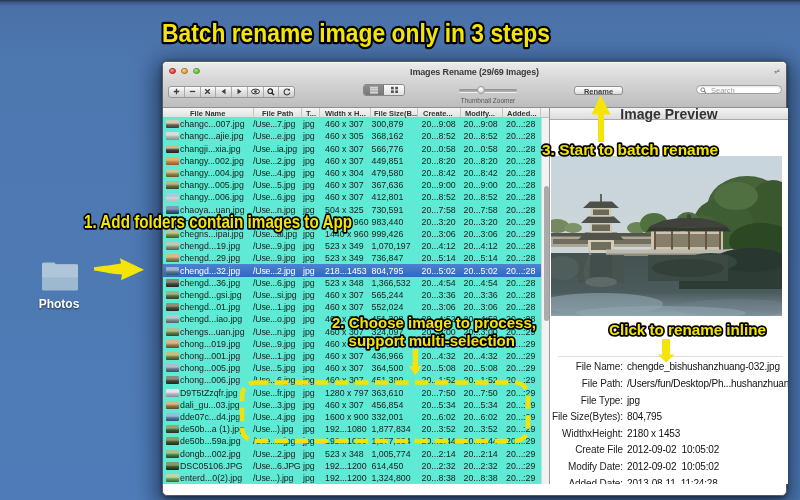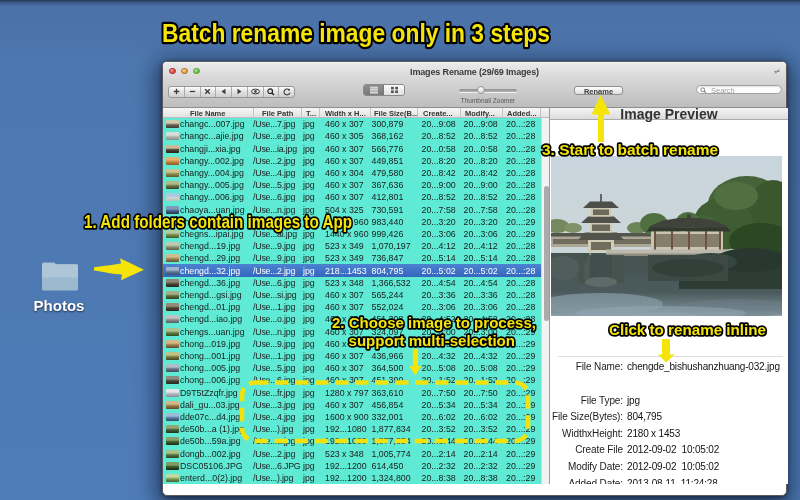--- a/index.html
+++ b/index.html
@@ -53,21 +53,21 @@
 .dsep{position:absolute;left:8px;top:247.5px;width:225px;height:1px;background:#ddd}
 .drow{position:absolute;left:8px;width:100%;height:11px;font-size:10px;white-space:nowrap}
 .dl{position:absolute;right:173px;color:#222;letter-spacing:-0.1px}
 .dv{position:absolute;left:69px;color:#111;letter-spacing:-0.18px}
 
 .status{position:absolute;left:0;top:422px;width:100%;height:13px;border-radius:0 0 4px 4px;
  background:linear-gradient(#ececec,#d2d2d2);border-top:1px solid #9c9c9c;box-shadow:inset 0 1px 0 #fafafa;
  text-align:center;font-size:8px;color:#333;line-height:12px}
 
 .folder{position:absolute;left:40px;top:256px;width:38px;height:36px}
-.flabel{position:absolute;left:14px;top:297px;width:90px;font-size:15px;font-weight:bold;color:#fff;text-align:center;text-shadow:0 1px 2px rgba(0,0,0,.65)}
+.flabel{position:absolute;left:14px;top:297px;width:90px;font-size:12px;font-weight:bold;color:#fff;text-align:center;text-shadow:0 1px 2px rgba(0,0,0,.65)}
 
 .ov{position:absolute;left:0;top:0;width:800px;height:500px;pointer-events:none}
 </style></head>
 <body>
 <div class="window">
   <div class="titlebar">
     <i class="tl r"></i>
       <i class="tl y"></i>
       <i class="tl g"></i>
     <div class="wtitle">Images Rename (29/69 Images)</div>
@@ -583,20 +583,24 @@
       <ellipse cx="12" cy="112" rx="16" ry="12" fill="#515f5d" opacity=".85"></ellipse>
       <ellipse cx="50" cy="148" rx="62" ry="11" fill="#879ca7" opacity=".7"></ellipse>
       <ellipse cx="185" cy="152" rx="62" ry="9" fill="#6e7e87" opacity=".5"></ellipse>
       <ellipse cx="110" cy="157" rx="85" ry="7" fill="#93a8b2" opacity=".55"></ellipse>
     </svg>
     <div class="dsep"></div>
 <div class="drow" style="top:253.4px">
         <span class="dl">File Name:</span>
         <span class="dv">chengde_bishushanzhuang-032.jpg</span>
       </div>
+<div class="drow" style="top:270px">
+        <span class="dl">File Path:</span>
+        <span class="dv">/Users/fun/Desktop/Ph...hushanzhuang-032.jpg</span>
+      </div>
 <div class="drow" style="top:286.6px">
         <span class="dl">File Type:</span>
         <span class="dv">jpg</span>
       </div>
 <div class="drow" style="top:303.2px">
         <span class="dl">File Size(Bytes):</span>
         <span class="dv">804,795</span>
       </div>
 <div class="drow" style="top:319.8px">
         <span class="dl">WidthxHeight:</span>

